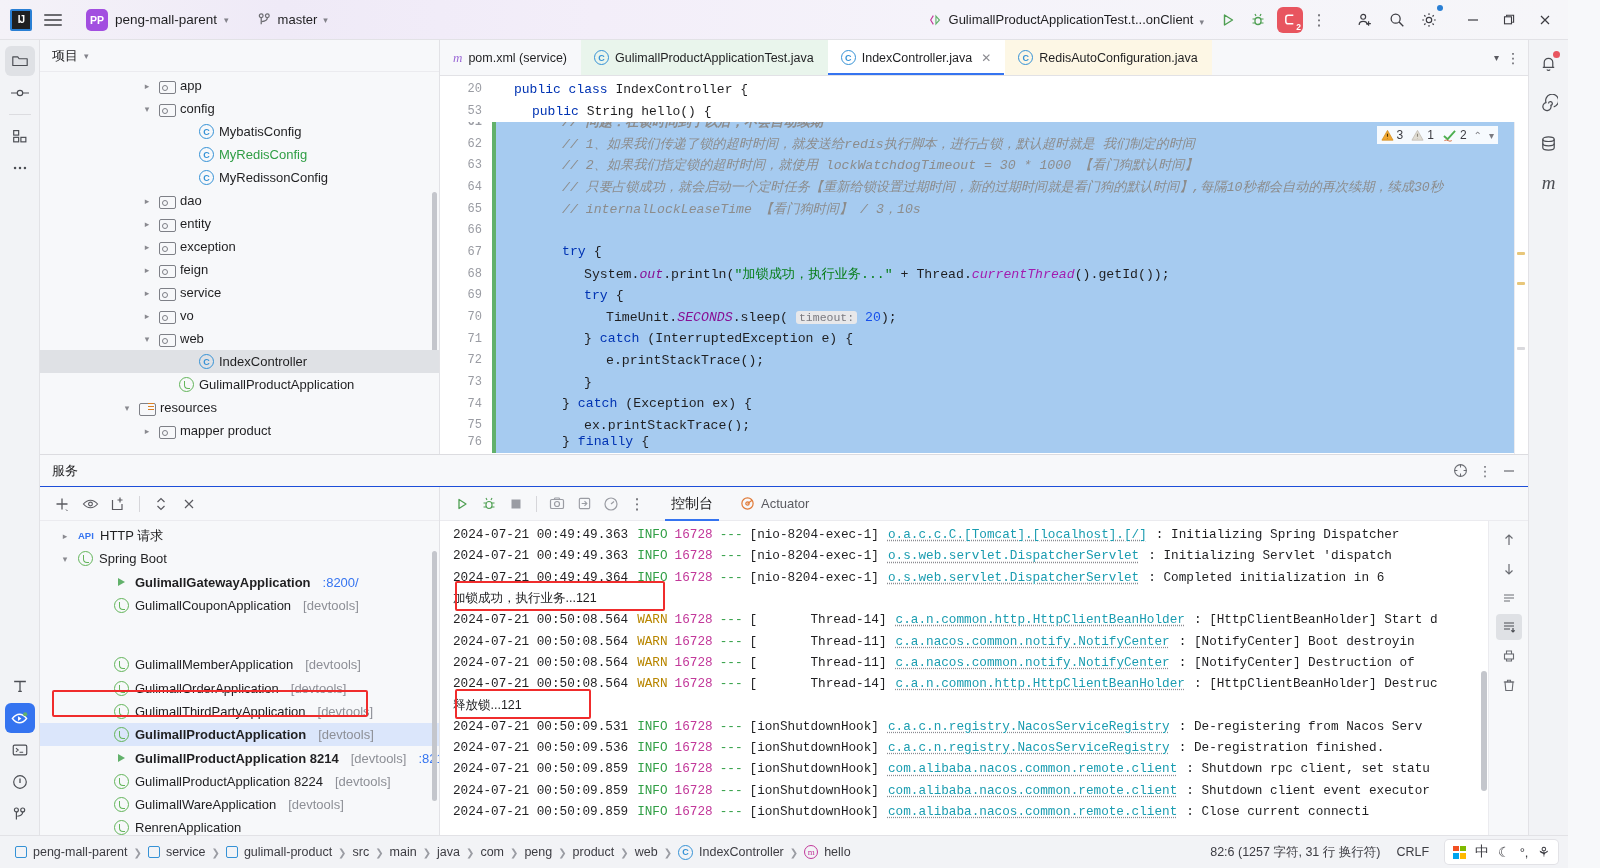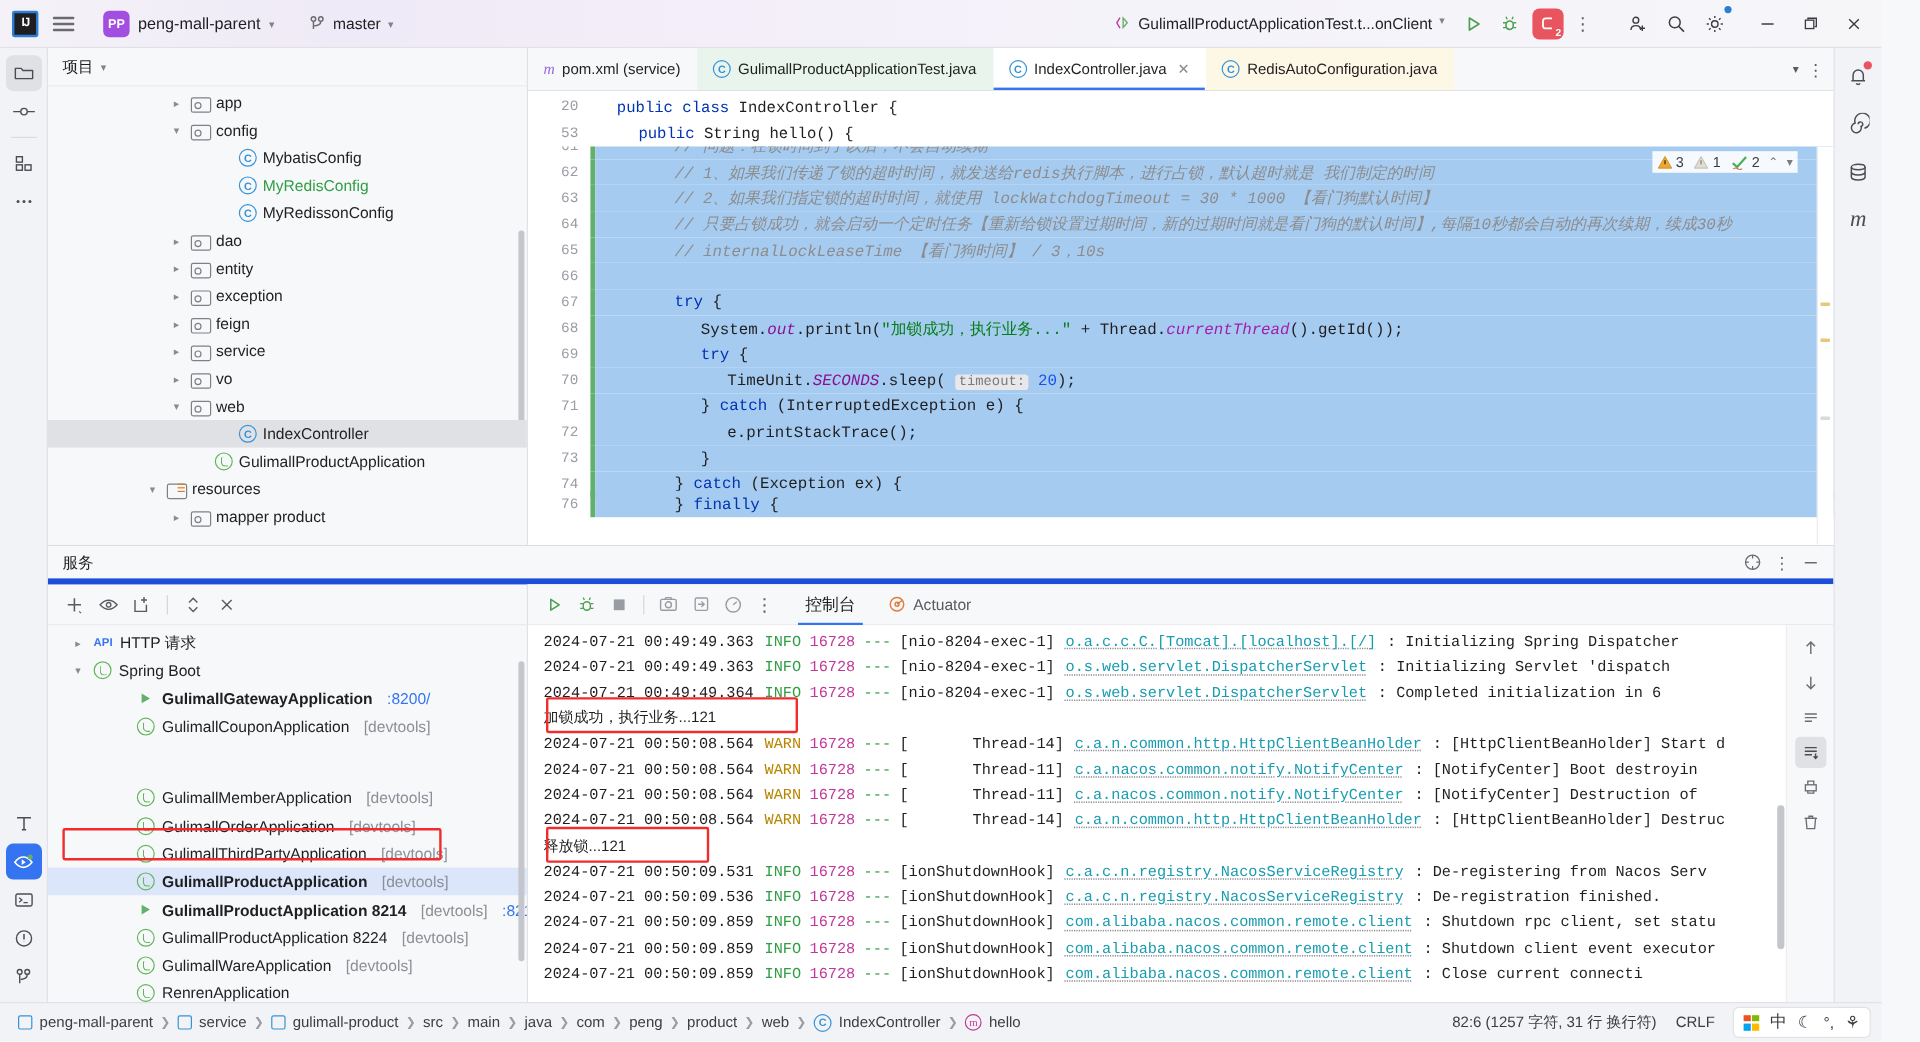--- a/index.html
+++ b/index.html
@@ -24,21 +24,21 @@
     color:#fff;font-size:10px;font-weight:700;display:flex;align-items:center;justify-content:center;letter-spacing:-1px;}
   .hamburger{width:18px;}
   .hamburger span{display:block;height:2px;background:#6b6b70;margin:3px 0;border-radius:1px;}
   .proj-chip{display:flex;align-items:center;gap:7px;padding:3px 8px;border-radius:6px;margin-left:8px;}
   .proj-badge{width:22px;height:22px;border-radius:5px;background:#a24ee0;color:#fff;font-size:10.5px;
     font-weight:700;display:flex;align-items:center;justify-content:center;}
   .proj-name{font-size:13.5px;color:#1f1f21;}
   .chev{font-size:9px;color:#82828a;}
   .branch-chip{display:flex;align-items:center;gap:6px;padding:3px 8px;border-radius:6px;margin-left:10px;}
   .spacer{flex:1 1 auto;}
-  .runcfg{display:flex;align-items:flex-start;gap:6px;padding:3px 8px;border-radius:6px;}
+  .runcfg{display:flex;align-items:flex-end;gap:6px;padding:3px 8px;border-radius:6px;}
   .runcfg-label{font-size:13px;color:#1f1f21;}
   .btn-run,.btn-debug{width:28px;height:28px;display:flex;align-items:center;justify-content:center;border-radius:5px;}
   .stop-badge{width:26px;height:26px;border-radius:6px;background:#e8555f;color:#fff;display:flex;
      align-items:center;justify-content:center;font-size:12px;position:relative;margin:0 3px;}
   .kebab{width:22px;height:28px;display:flex;align-items:center;justify-content:center;color:#5a5a60;font-size:15px;letter-spacing:0;}
   .win-btn{width:34px;height:32px;display:flex;align-items:center;justify-content:center;color:#3c3c42;}
   .dot-blue{position:absolute;width:6px;height:6px;border-radius:50%;background:#2a7fd4;top:0px;right:1px;}
 
   
   .bodyrow{flex:1 1 auto;display:flex;min-height:0;}
@@ -107,21 +107,21 @@
   .fld{color:#871094;font-style:italic;}
   .stat{color:#a21caf;font-style:italic;}
   .hint{background:#e8e8ea;color:#7a7a80;border-radius:3px;padding:0 3px;font-size:11.5px;font-style:normal;}
   .inspect{position:absolute;top:4px;right:30px;display:flex;align-items:center;gap:3px;font-size:12px;color:#3c3c42;
      background:rgba(255,255,255,.9);padding:2px 4px;}
   .errstripe{position:absolute;top:0;right:0;width:14px;height:100%;background:#fff;border-left:1px solid #ececef;}
   .stripe{position:absolute;right:3px;width:8px;height:3px;border-radius:1px;}
 
   
   .svcwin{flex:1 1 auto;display:flex;flex-direction:column;min-height:0;background:#f7f8fa;}
-  .svchead{height:32px;flex:0 0 32px;display:flex;align-items:center;padding:0 12px;border-bottom:5px solid #1d4ed8;text-align:center;}
+  .svchead{height:32px;flex:0 0 32px;display:flex;align-items:center;padding:0 12px;border-bottom:1px solid #1d4ed8;text-align:center;}
   .svchead-title{font-size:13px;}
   .svchead-right{margin-left:auto;display:flex;align-items:center;gap:10px;color:#5a5a60;}
   .svcbody{flex:1 1 auto;display:flex;min-height:0;}
   .svcleft{width:400px;flex:0 0 400px;display:flex;flex-direction:column;border-right:1px solid #e2e2e6;min-height:0;}
   .svctoolbar{height:34px;flex:0 0 34px;display:flex;align-items:center;gap:4px;padding:0 10px;color:#5a5a60;border-bottom:1px solid #ebebef;}
   .svc-ico{width:24px;height:24px;display:flex;align-items:center;justify-content:center;border-radius:4px;}
   .vsep{width:1px;height:16px;background:#d6d6da;margin:0 5px;}
   .svctree{flex:1 1 auto;overflow:hidden;position:relative;padding-top:3px;}
   .srow{height:23.3px;display:flex;align-items:center;gap:6px;white-space:nowrap;font-size:13px;position:relative;padding-right:6px;}
   .srow.sel{background:#dbe6fb;}
@@ -485,21 +485,21 @@
               </svg>
               <span>1</span>
               <svg width="15" height="13" viewBox="0 0 16 14" style="margin-left:5px">
                 <path d="M2 7.5 L6 11 L14 2" fill="none" stroke="#4caf50" stroke-width="2"></path>
                 <path d="M2.5 12.5 q2-1.3 4 0 t4 0" fill="none" stroke="#d4693c" stroke-width="1"></path>
               </svg>
               <span>2</span>
               <span style="color:#7a7a80;margin-left:4px;font-size:10px">⌃</span>
               <span style="color:#7a7a80;margin-left:4px;font-size:10px">▾</span>
             </div>
-            <div class="cline hl" style="margin-top: -11px;">
+            <div class="cline hl" style="margin-top: -11px; font-weight: bold;">
                 <span class="cgut">61</span>
                 <span class="cbar"></span>
                 <span class="ctext">
                   <span class="cm" style="padding-left:44px">// 问题：在锁时间到了以后，不会自动续期</span>
                 </span>
               </div>
               <div class="cline hl">
                 <span class="cgut">62</span>
                 <span class="cbar"></span>
                 <span class="ctext">
@@ -579,20 +579,27 @@
                 <span class="cbar"></span>
                 <span class="ctext">
                   <span style="padding-left:66px">}</span>
                 </span>
               </div>
               <div class="cline hl">
                 <span class="cgut">74</span>
                 <span class="cbar"></span>
                 <span class="ctext">
                   <span style="padding-left:44px">} <span class="kw">catch</span> (Exception ex) {</span>
+                </span>
+              </div>
+              <div class="cline hl">
+                <span class="cgut">75</span>
+                <span class="cbar"></span>
+                <span class="ctext">
+                  <span style="padding-left:66px">ex.printStackTrace();</span>
                 </span>
               </div>
               <div class="cline hl" style="height: 11px;">
                 <span class="cgut">76</span>
                 <span class="cbar"></span>
                 <span class="ctext">
                   <span style="padding-left:44px">} <span class="kw">finally</span> {</span>
                 </span>
               </div>
               <div class="errstripe">

